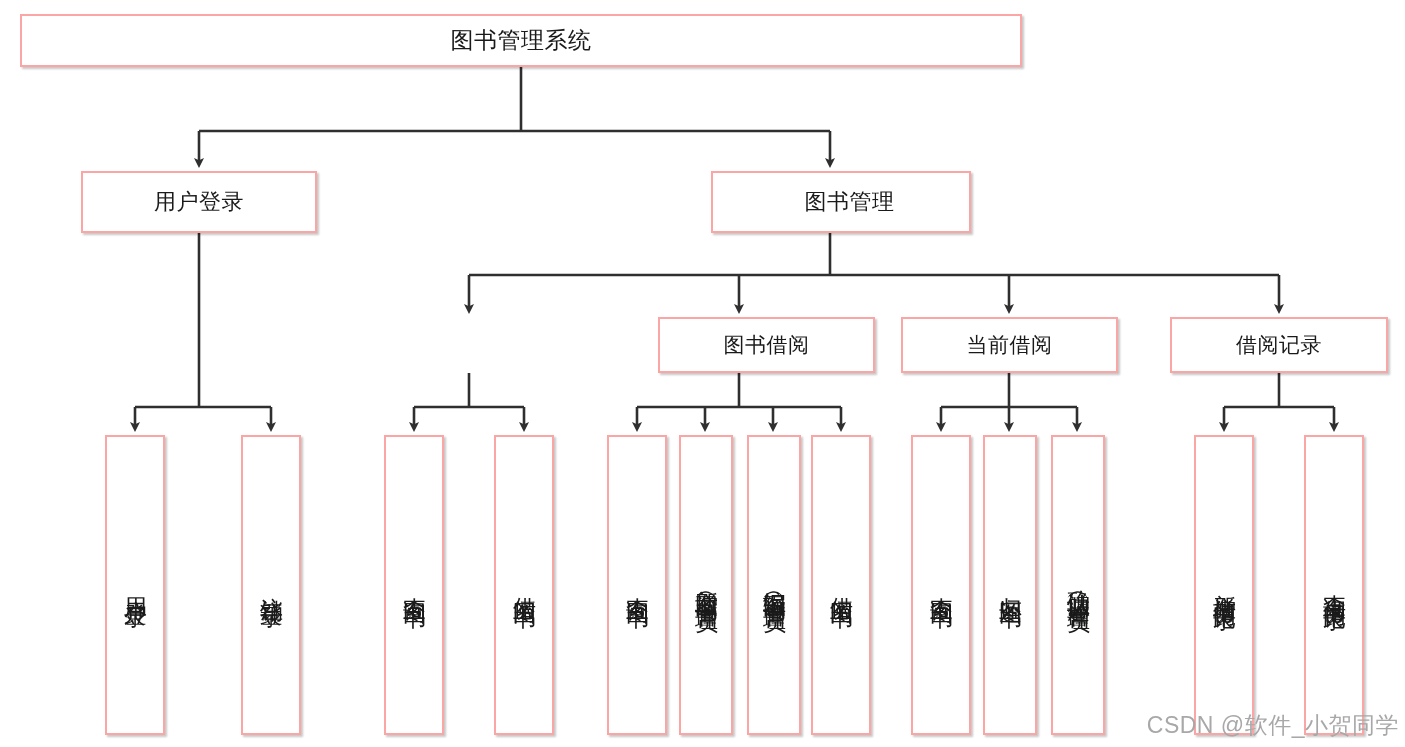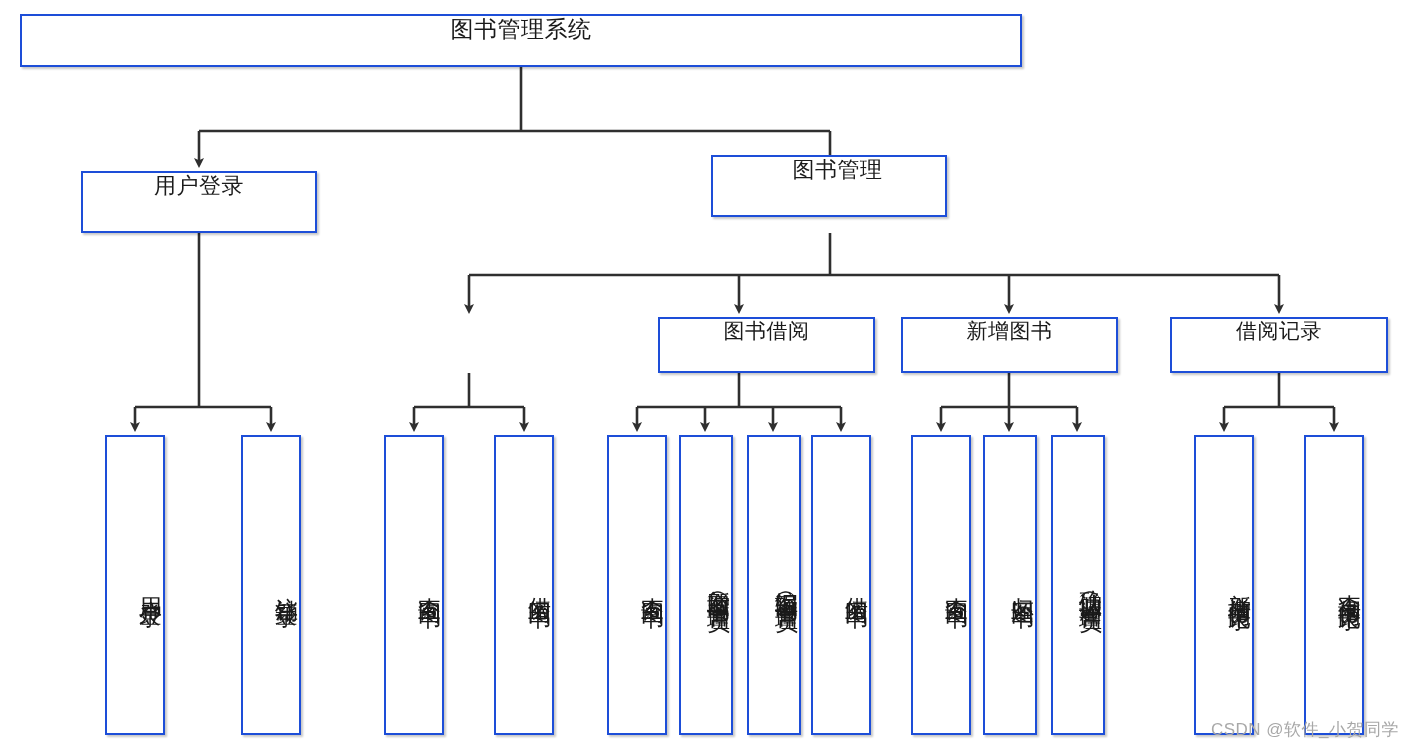--- a/index.html
+++ b/index.html
@@ -21,23 +21,24 @@
     position: absolute;
     left: 0;
     top: 0;
     width: 1405px;
     height: 747px;
   }
   .node {
     position: absolute;
     box-sizing: border-box;
     background: #ffffff;
-    border: 2px solid #1d4ed8;
+    border: 2px solid #fca5a5;
     box-shadow: 2px 2px 2px rgba(0,0,0,0.22);
     display: flex;
+    align-items: center;
     justify-content: center;
     color: #1a1a1a;
     z-index: 2;
   }
   .node .label {
     display: block;
     text-align: center;
     line-height: 1.18;
     letter-spacing: 0.5px;
   }
@@ -54,21 +55,21 @@
     text-orientation: upright;
     font-size: 23px;
     line-height: 1.12;
     letter-spacing: 3px;
     white-space: nowrap;
   }
   .watermark {
     position: absolute;
     right: 6px;
     bottom: 6px;
-    font-size: 17px;
+    font-size: 23px;
     color: #a8a8a8;
     letter-spacing: 0.5px;
     z-index: 5;
     white-space: nowrap;
   }
 </style>
 </head>
 <body>
 
 <div id="canvas">
@@ -125,31 +126,31 @@
   </svg>
 
   <div class="node node-root" style="left:20px; top:14px; width:1002px; height:53px;">
     <span class="label">图书管理系统</span>
   </div>
 
   <div class="node node-branch" style="left:81px; top:171px; width:236px; height:62px;">
     <span class="label">用户登录</span>
   </div>
 
-  <div class="node node-branch" style="left:711px; top:155px; width:236px; height:62px;padding-left:17px;">
+  <div class="node node-branch" style="left:711px; top:171px; width:260px; height:62px;padding-left:17px;">
     <span class="label">图书管理</span>
   </div>
 
 
   <div class="node node-group" style="left:658px; top:317px; width:217px; height:56px;">
     <span class="label">图书借阅</span>
   </div>
 
   <div class="node node-group" style="left:901px; top:317px; width:217px; height:56px;">
-    <span class="label">新增图书</span>
+    <span class="label">当前借阅</span>
   </div>
 
   <div class="node node-group" style="left:1170px; top:317px; width:218px; height:56px;">
     <span class="label">借阅记录</span>
   </div>
 
   <div class="node node-leaf" style="left:105px; top:435px; width:60px; height:300px;">
     <span class="label">用户登录</span>
   </div>
 

